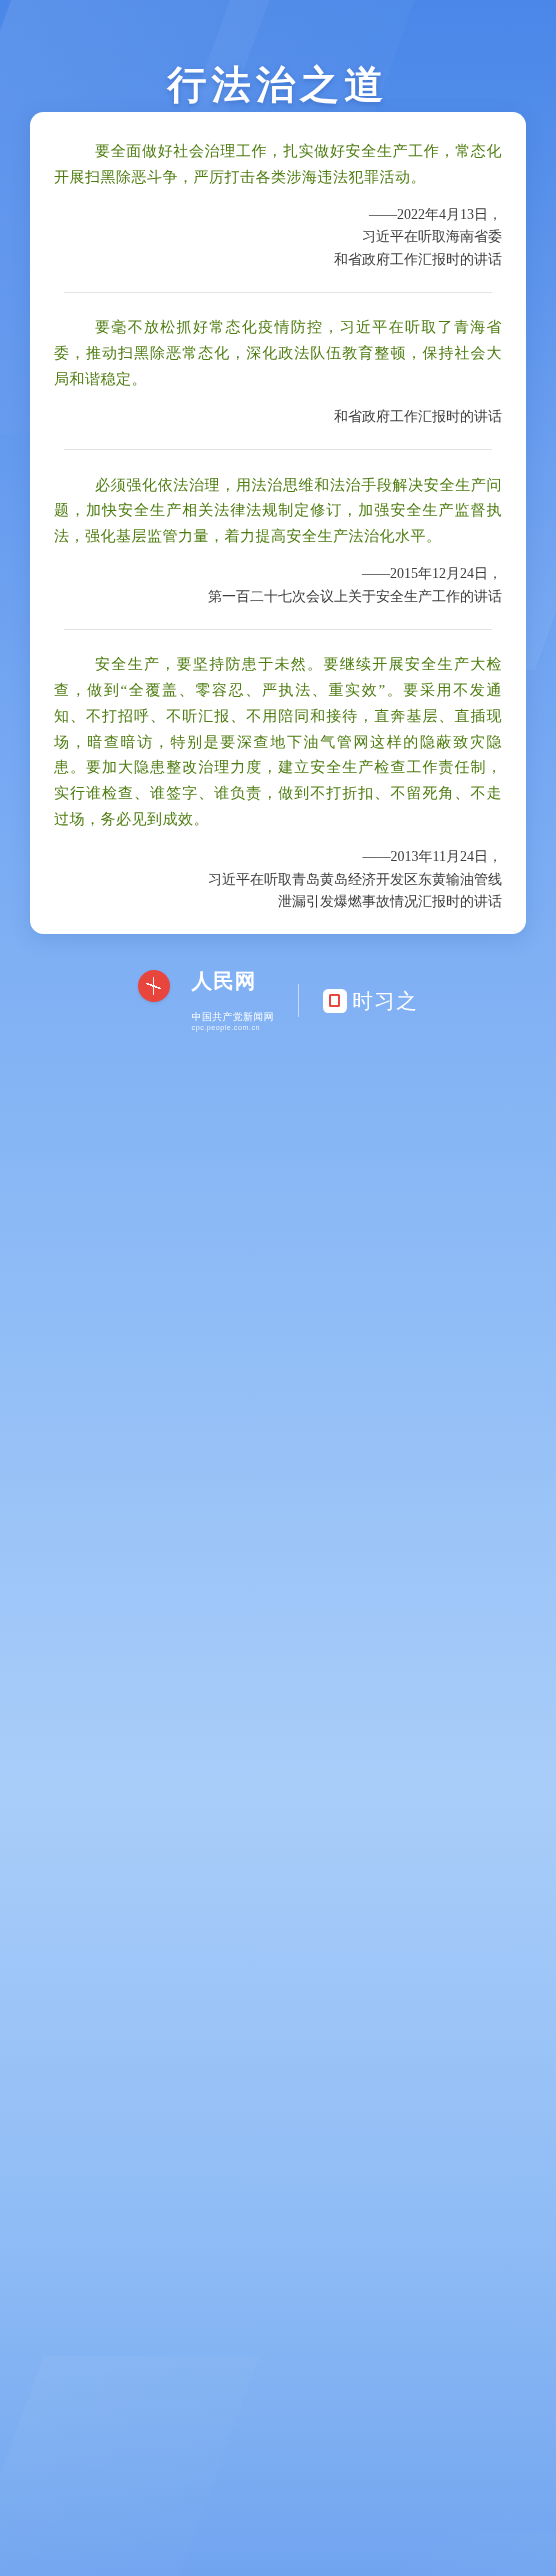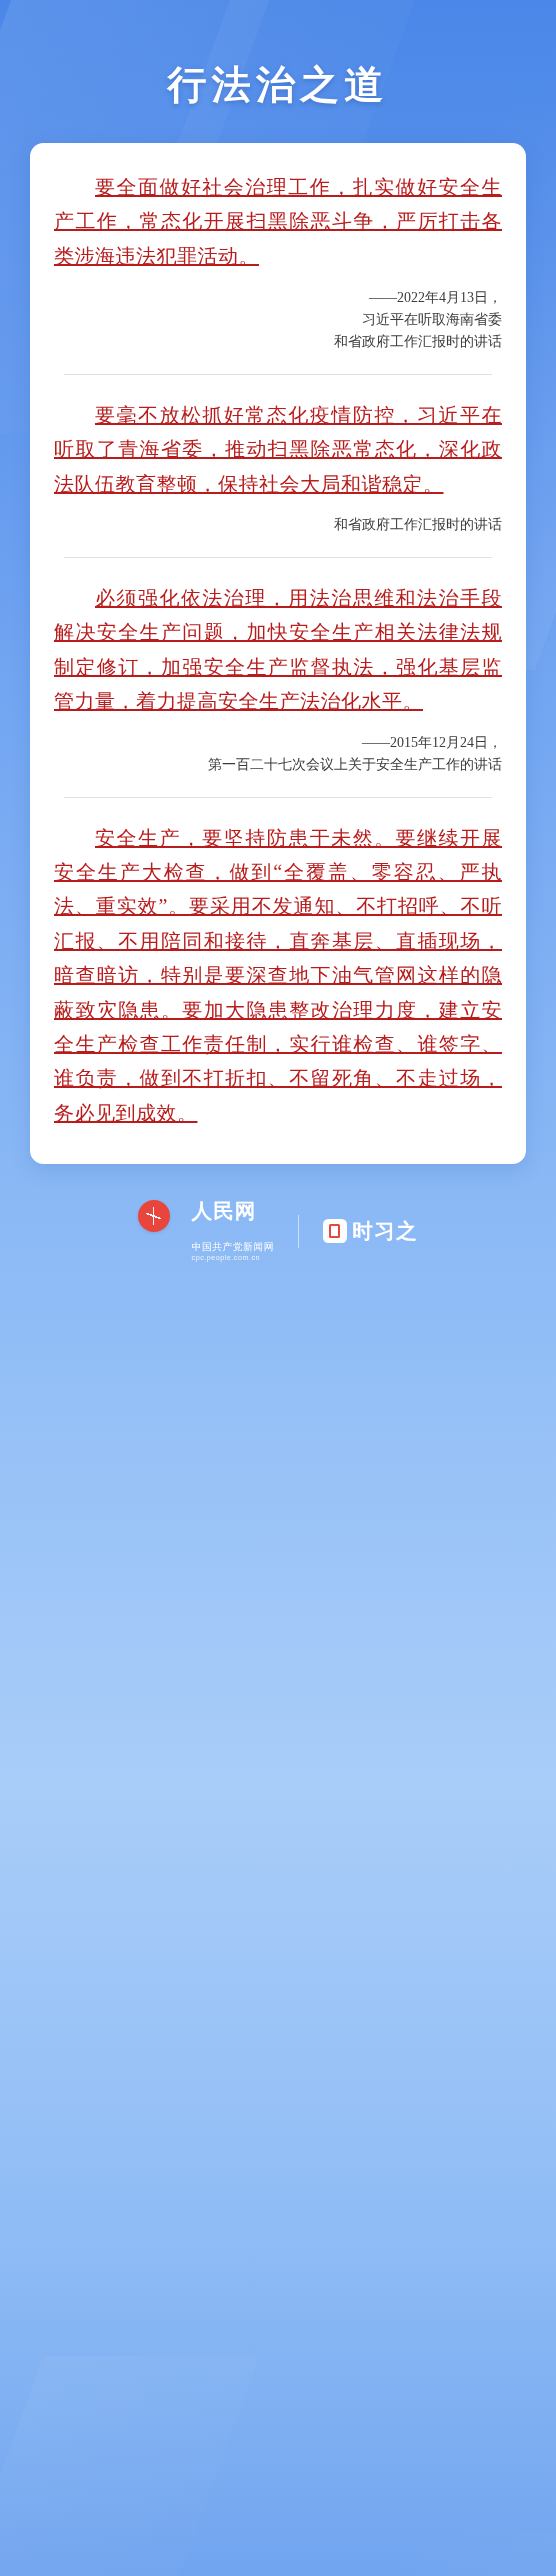--- a/index.html
+++ b/index.html
@@ -30,21 +30,20 @@
   .s3 { right: -82px; top: 103px; width: 268px; height: 567px; opacity: .25;
         background: linear-gradient(120deg, rgba(255,255,255,0), rgba(255,255,255,0.22)); }
   .s4 { left: -41px; bottom: 62px; width: 216px; height: 464px; opacity: .22; }
   .s5 { right: -31px; bottom: -41px; width: 247px; height: 392px; opacity: .28;
         background: linear-gradient(120deg, rgba(255,255,255,0), rgba(255,255,255,0.25)); }
 
   .header {
     position: relative;
     text-align: center;
     padding-top: 58px;
-    padding-bottom: 31px;
   }
   .title {
     display: inline-block;
     font-family: "Liberation Serif", "DejaVu Serif", serif;
     font-weight: bold;
     font-size: 39px;
     letter-spacing: 5.2px;
     color: #ffffff;
     text-shadow: 0 1.5px 5.2px rgba(30,70,150,0.35);
   }
@@ -55,28 +54,27 @@
     background: #ffffff;
     border-radius: 13.4px;
     padding: 27px 24px 20.6px 24px;
     box-shadow: 0 5.2px 20.6px rgba(40,90,170,0.18);
   }
 
   .quote-block { position: relative; }
 
   .quote-text {
     font-family: "Liberation Serif", "DejaVu Serif", serif;
-    font-size: 20px;
+    font-size: 15px;
     line-height: 1.72;
-    color: #b91c1c;
+    color: #4d7c0f;
     text-align: justify;
     text-indent: 41px;
     margin: 0 0 13.4px 0;
     letter-spacing: 0.5px;
-    text-decoration: underline;
   }
 
   .source {
     font-family: "Liberation Serif", "DejaVu Serif", serif;
     text-align: right;
     font-size: 14px;
     line-height: 1.6;
     color: #3b3b3b;
     margin: 0;
   }
@@ -171,21 +169,21 @@
     top: 5.2px;
     width: 11.3px;
     height: 13.4px;
     border: 2.1px solid #e8453c;
     border-radius: 1.5px;
     box-sizing: border-box;
   }
   .shixi-text {
     font-family: "Liberation Serif", "DejaVu Serif", serif;
     font-size: 20.6px;
-    font-weight: bold;
+    font-weight: normal;
     color: #ffffff;
     letter-spacing: 1.5px;
   }
 </style>
 </head>
 <body>
 
 <div class="page">
   <div class="streak s1"></div>
   <div class="streak s2"></div>
@@ -224,20 +222,25 @@
       <div class="source">
         <div>——2015年12月24日，</div>
         <div>第一百二十七次会议上关于安全生产工作的讲话</div>
       </div>
     </div>
 
     <hr class="divider">
 
     <div class="quote-block">
       <p class="quote-text">安全生产，要坚持防患于未然。要继续开展安全生产大检查，做到“全覆盖、零容忍、严执法、重实效”。要采用不发通知、不打招呼、不听汇报、不用陪同和接待，直奔基层、直插现场，暗查暗访，特别是要深查地下油气管网这样的隐蔽致灾隐患。要加大隐患整改治理力度，建立安全生产检查工作责任制，实行谁检查、谁签字、谁负责，做到不打折扣、不留死角、不走过场，务必见到成效。</p>
+      <div class="source">
+        <div>——2013年11月24日，</div>
+        <div>习近平在听取青岛黄岛经济开发区东黄输油管线</div>
+        <div>泄漏引发爆燃事故情况汇报时的讲话</div>
+      </div>
     </div>
 
   </div>
 
   <div class="footer">
     <div class="logo-people">
       <div class="logo-mark"></div>
       <div class="logo-text-wrap">
         <div class="logo-cn">人民网</div>
         <div class="logo-sub">中国共产党新闻网</div>

